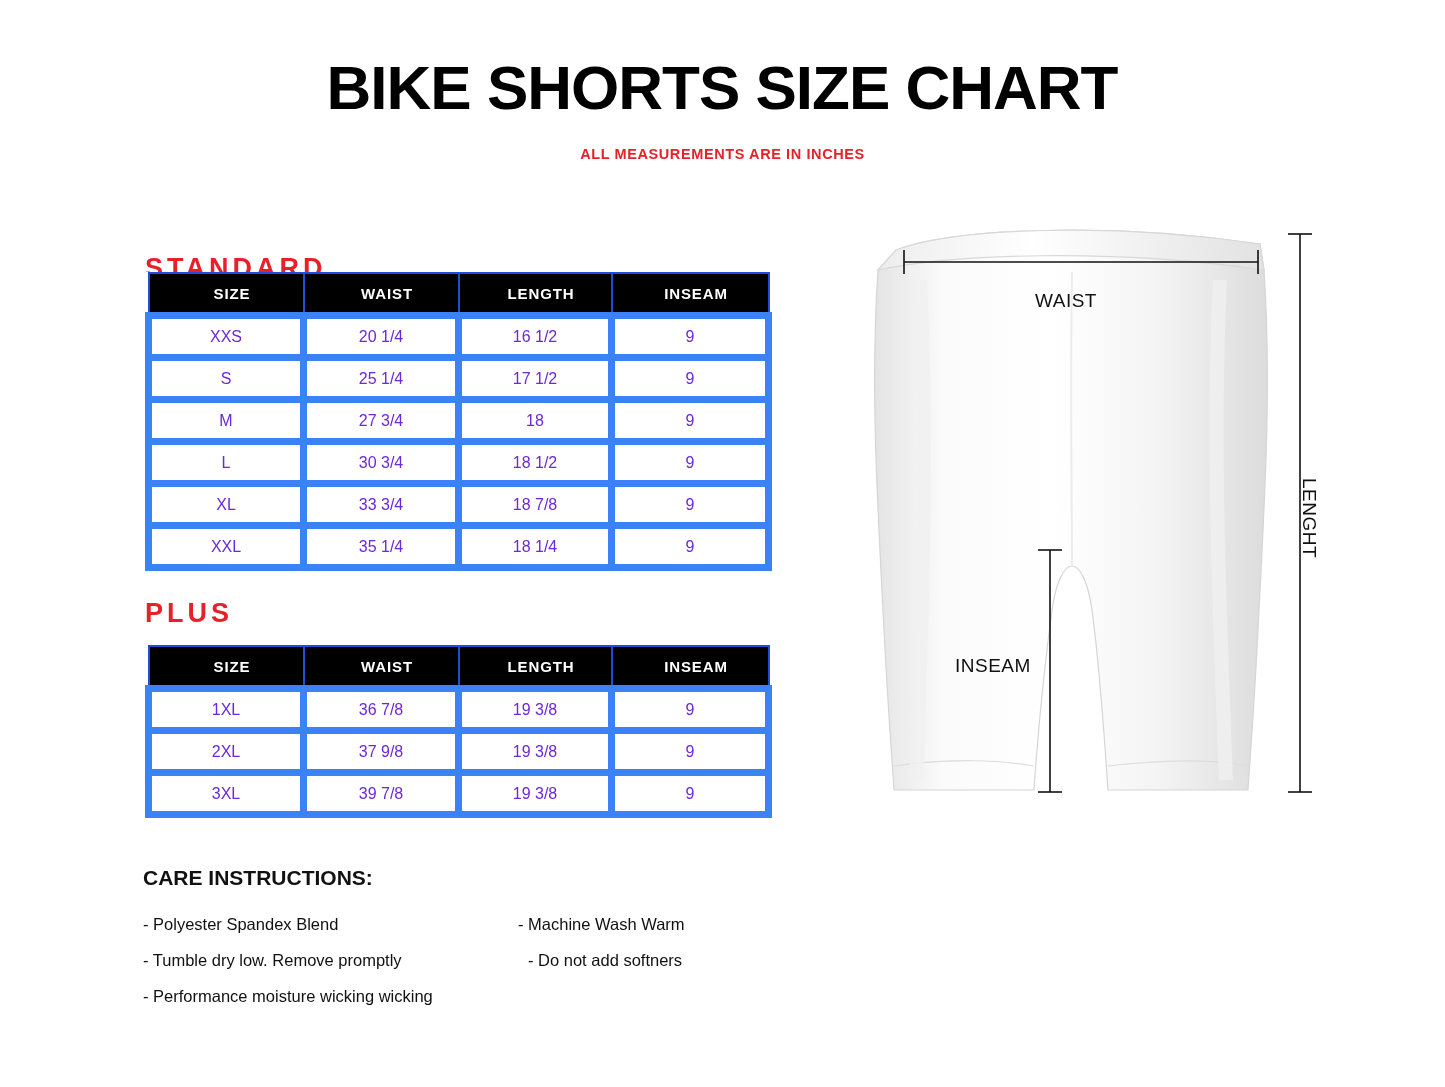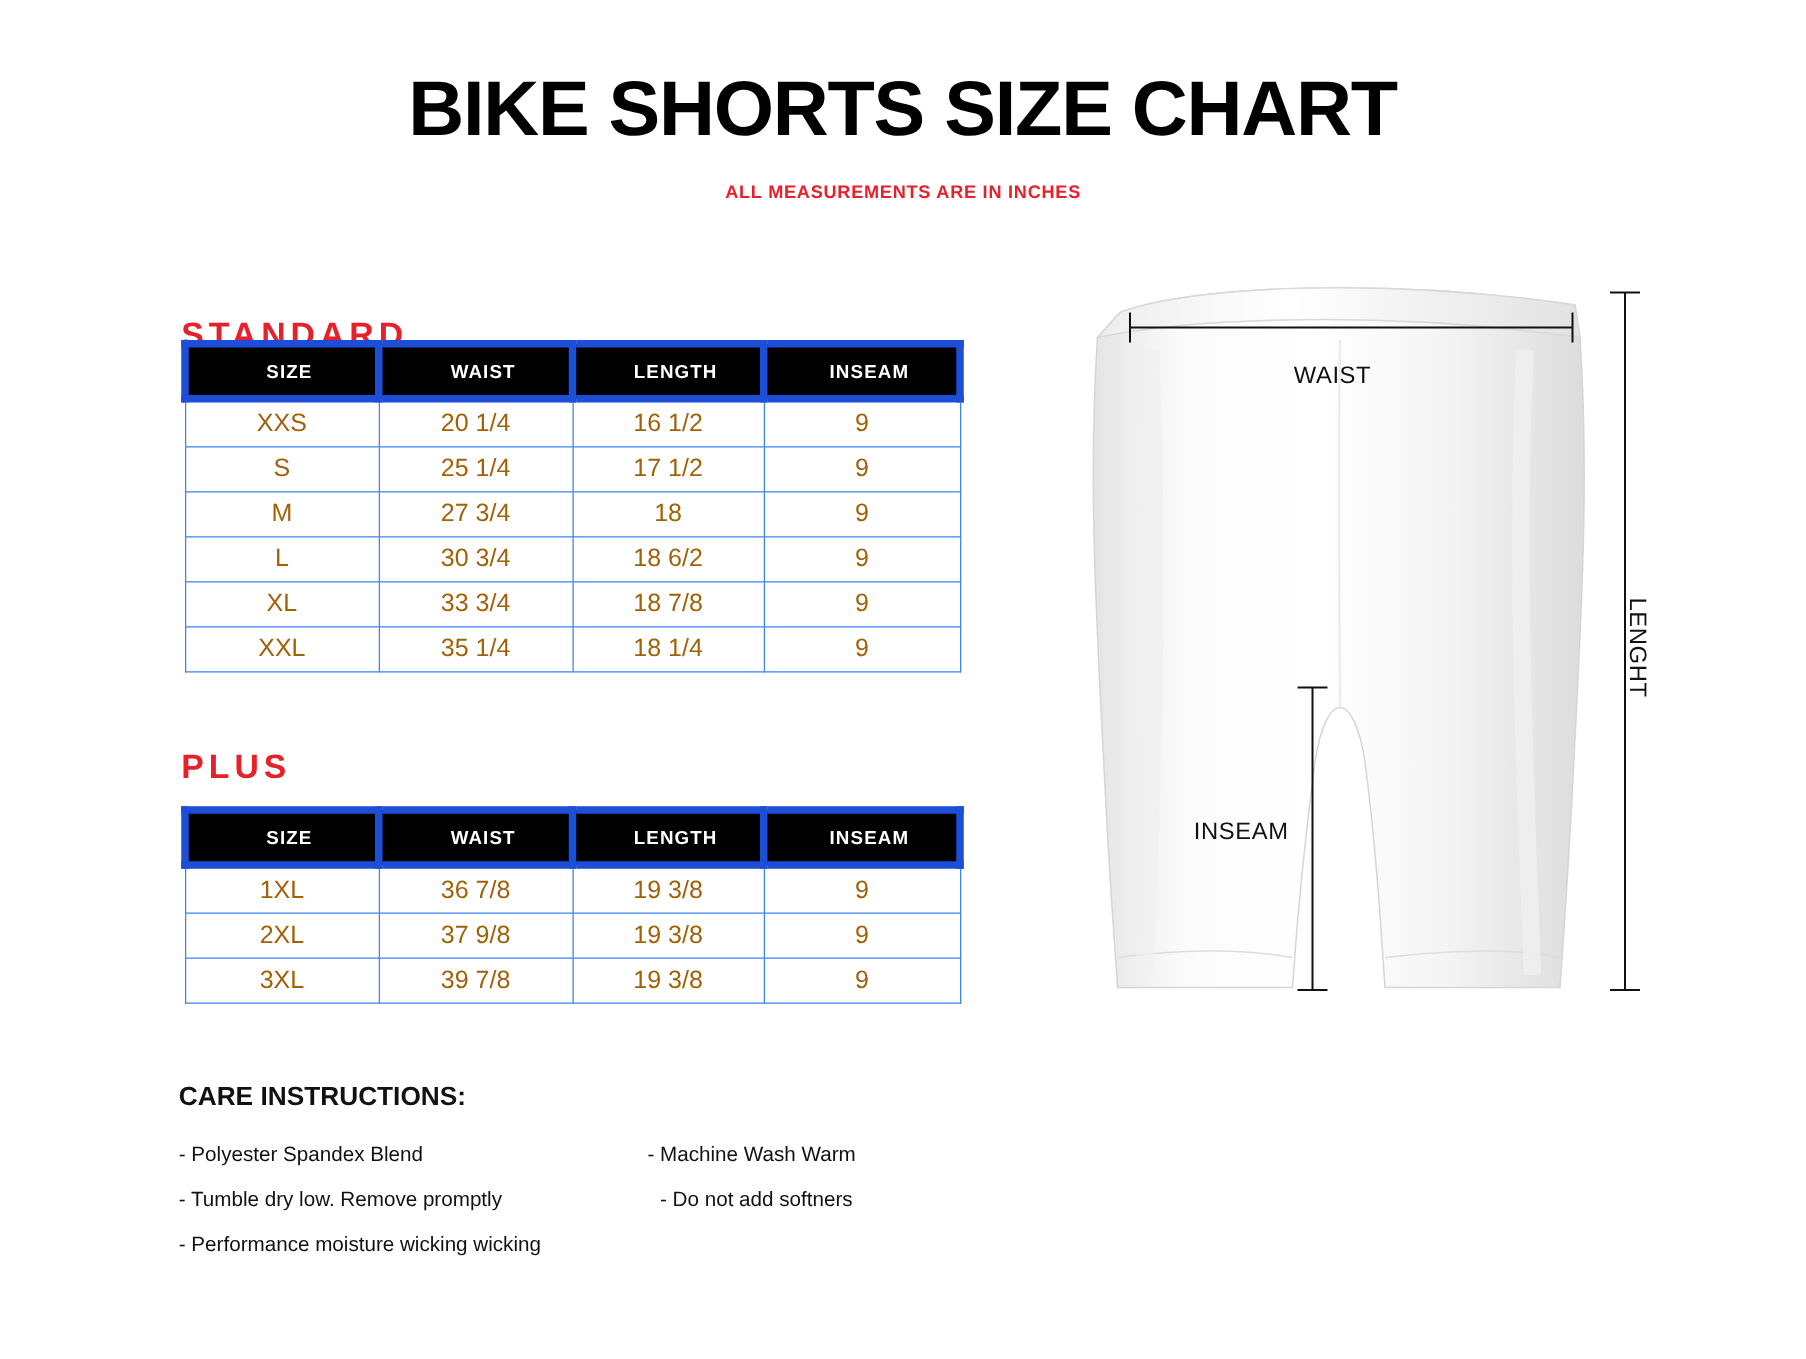--- a/index.html
+++ b/index.html
@@ -58,35 +58,35 @@
 
   
   table.size-table {
     position: absolute;
     border-collapse: collapse;
     table-layout: fixed;
     background: #ffffff;
   }
   table.size-table th,
   table.size-table td {
-    border: 1px solid #3b82f6;
+    border: 7px solid #3b82f6;
     text-align: center;
-    font-size: 20px;
-    color: #a16207;
+    font-size: 16px;
+    color: #6d28d9;
     height: 35px;
     padding: 0;
   }
   table.size-table thead th {
     background: #000000;
     color: #ffffff;
     font-weight: bold;
     letter-spacing: 0.9px;
     font-size: 15px;
     height: 38px;
-    border: 6px solid #1d4ed8;
+    border: 2px solid #1d4ed8;
     padding-left: 12px;
   }
   #standard-table { top: 272px; left: 145px; width: 620px; }
   #plus-table { top: 645px; left: 145px; width: 620px; }
   .col-size   { width: 155px; }
   .col-waist  { width: 155px; }
   .col-length { width: 153px; }
   .col-inseam { width: 157px; }
 
   
@@ -179,21 +179,21 @@
       </tr>
       <tr>
         <td>M</td>
         <td>27 3/4</td>
         <td>18</td>
         <td>9</td>
       </tr>
       <tr>
         <td>L</td>
         <td>30 3/4</td>
-        <td>18 6/2</td>
+        <td>18 1/2</td>
         <td>9</td>
       </tr>
       <tr>
         <td>XL</td>
         <td>33 3/4</td>
         <td>18 7/8</td>
         <td>9</td>
       </tr>
       <tr>
         <td>XXL</td>

